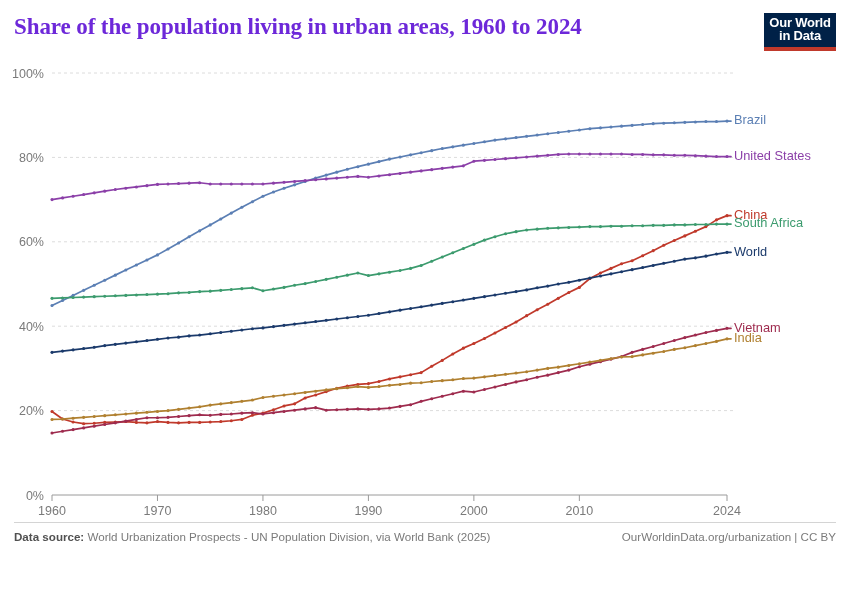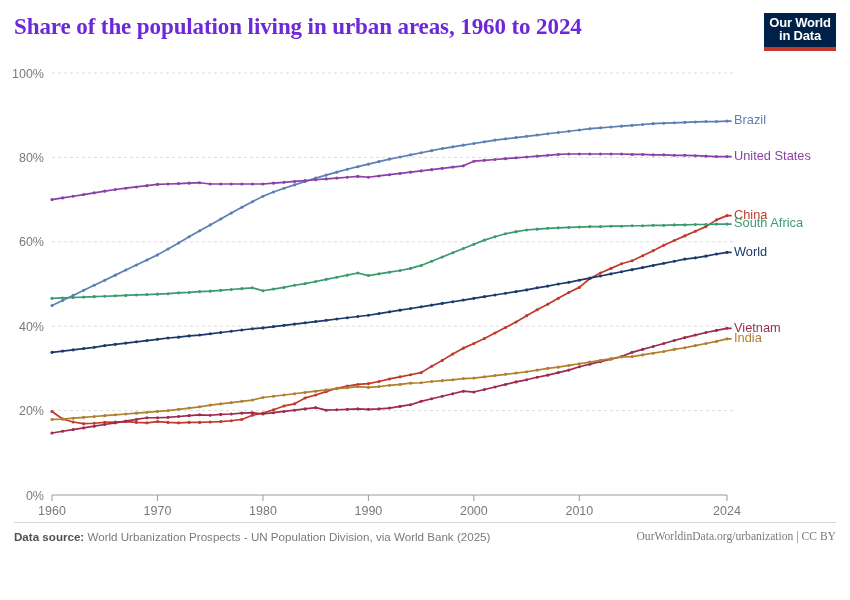--- a/index.html
+++ b/index.html
@@ -138,21 +138,21 @@
   .footer-line b {
     color: #515151;
     font-weight: 700;
   }
   #footer-source { top: 7px; width: 620px; }
   #footer-url {
     position: absolute;
     right: 14px;
     top: 7px;
     text-align: right;
-    font-family: Liberation Serif, serif;
+    font-family: Liberation Sans, sans-serif;
     font-size: 11.6px;
     color: #7a7a7a;
     line-height: 15px;
   }
   #footer-note { top: 29px; width: 812px; }
 </style>
 </head>
 <body>
 
 <div id="page">

